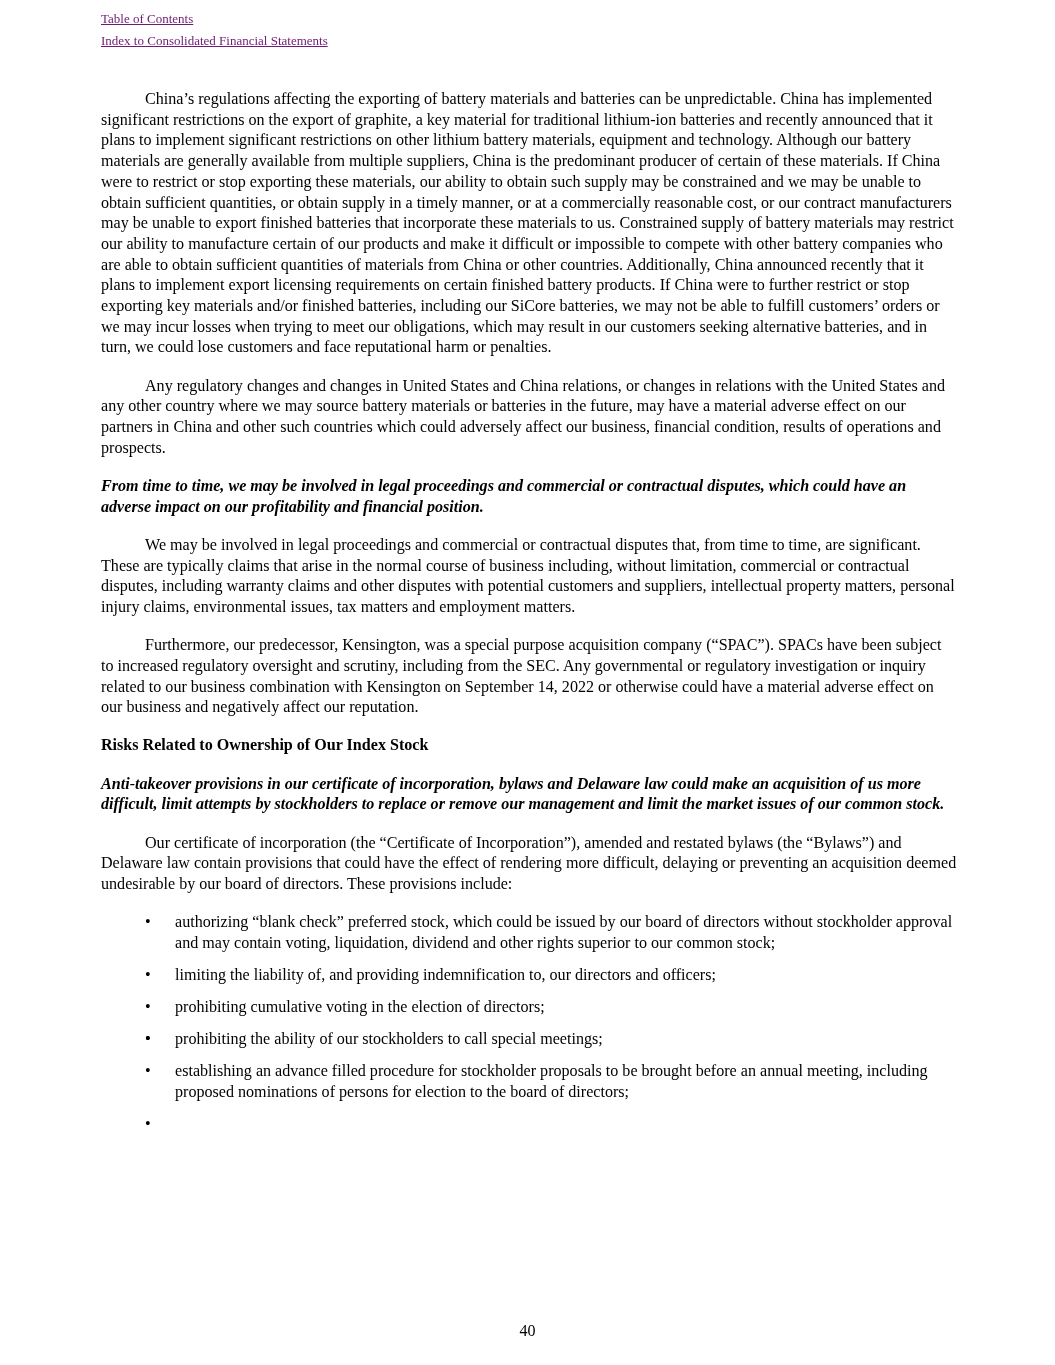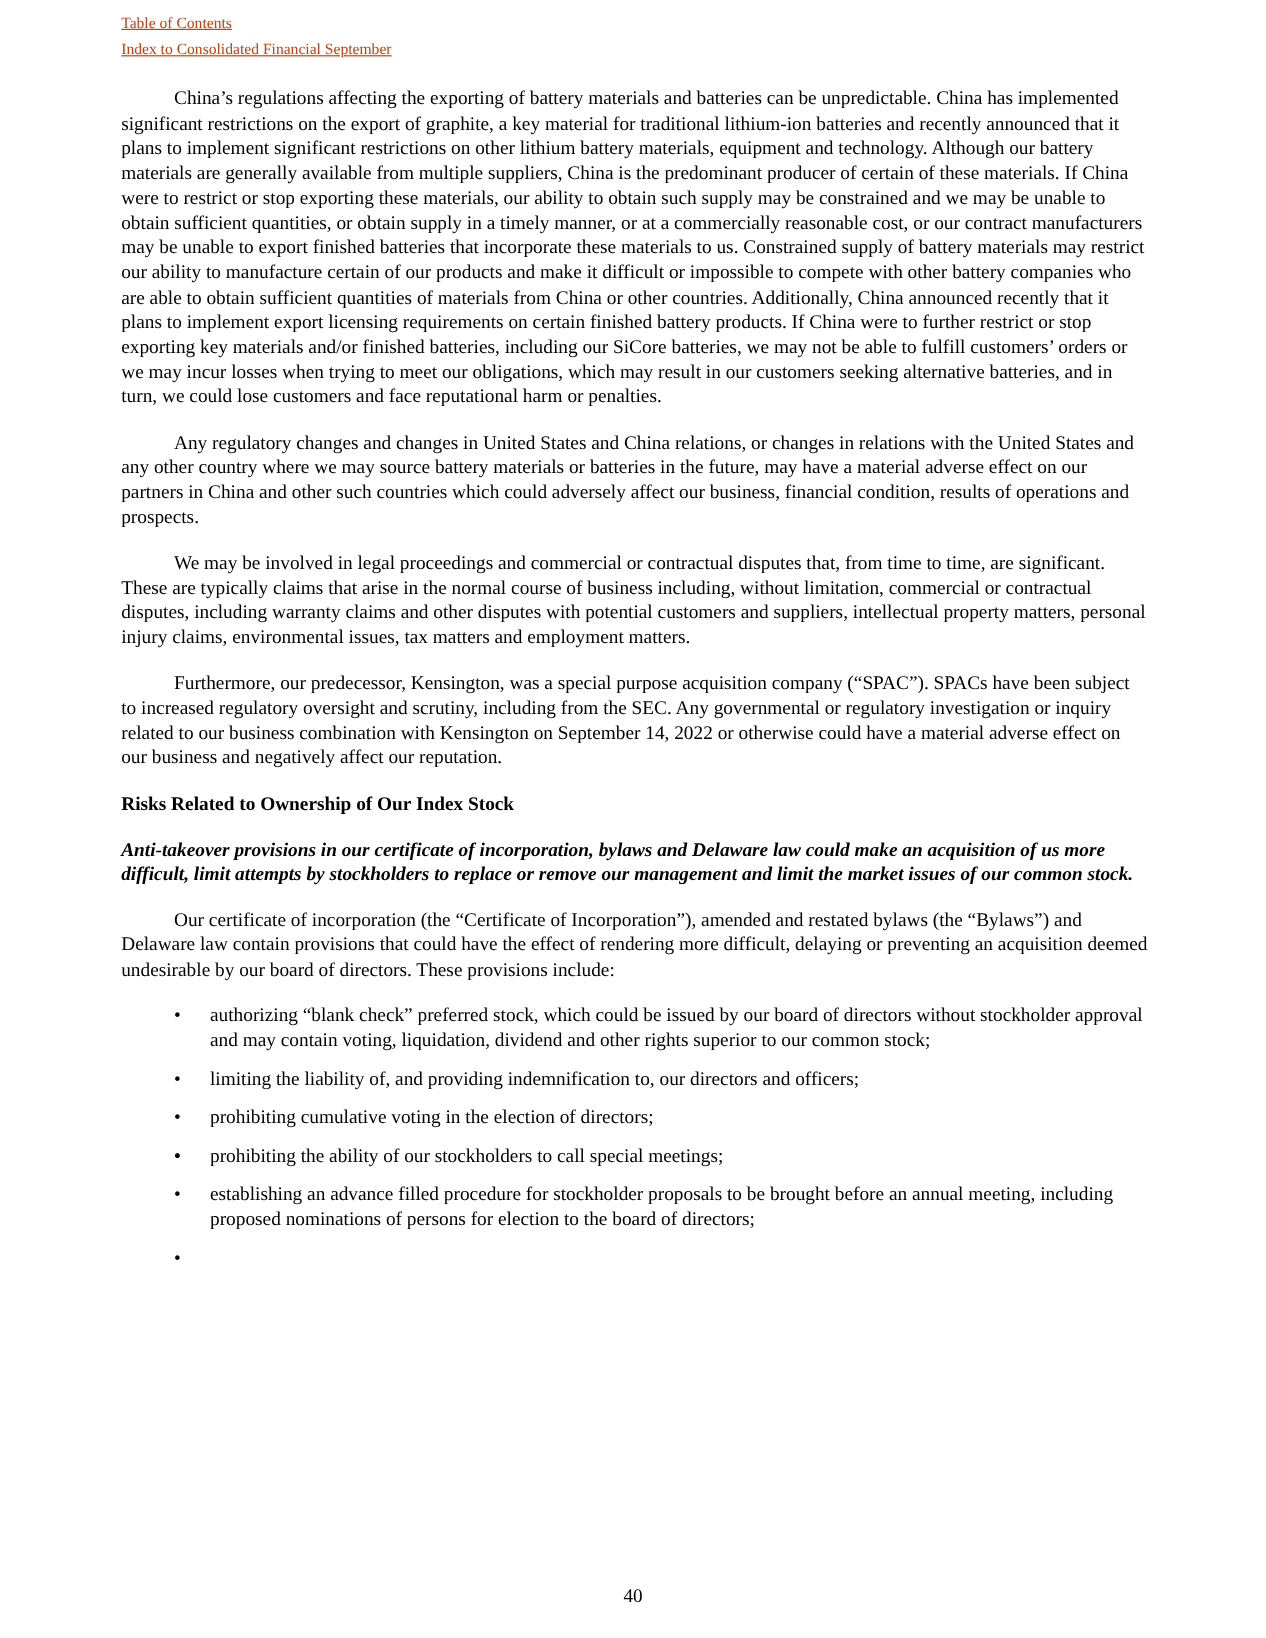--- a/index.html
+++ b/index.html
@@ -3,50 +3,51 @@
   <meta charset="utf-8">
   <style>
     html, body { margin: 0; padding: 0; background: #ffffff; }
     body {
       width: 1055px; height: 1365px; position: relative; overflow: hidden;
       font-family: "Liberation Serif", "DejaVu Serif", serif;
       color: #000000; font-size: 16px;
     }
     .nav { position: absolute; left: 101px; top: 8px; }
     .nav a {
-      display: block; color: #c2410c; text-decoration: underline;
+      display: block; color: #701a75; text-decoration: underline;
       font-size: 13px; line-height: 22px;
     }
-    .content { position: absolute; left: 101px; top: 73px; width: 856px; }
+    .content { position: absolute; left: 101px; top: 89px; width: 856px; }
     p { margin: 0 0 17.5px 0; line-height: 20.7px; font-size: 16.1px; }
     p.indent { text-indent: 44px; }
     p.heading-bi { font-weight: bold; font-style: italic; }
     p.heading-b { font-weight: bold; }
     ul.bullets { list-style: none; margin: 0; padding: 0; }
     ul.bullets li {
       position: relative; padding-left: 74px; margin-bottom: 11.3px;
       line-height: 20.7px; font-size: 16.1px;
     }
     ul.bullets li .bullet { position: absolute; left: 44px; top: 0; }
     .page-number {
       position: absolute; top: 1322px; left: 0; width: 1055px; text-align: center;
       font-size: 16px;
     }
   </style>
 </head>
 <body>
 
 <div class="nav">
   <a href="#">Table of Contents</a>
-  <a href="#">Index to Consolidated Financial September</a>
+  <a href="#">Index to Consolidated Financial Statements</a>
 </div>
 
 <div class="content">
   <p class="indent">China’s regulations affecting the exporting of battery materials and batteries can be unpredictable. China has implemented significant restrictions on the export of graphite, a key material for traditional lithium-ion batteries and recently announced that it plans to implement significant restrictions on other lithium battery materials, equipment and technology. Although our battery materials are generally available from multiple suppliers, China is the predominant producer of certain of these materials. If China were to restrict or stop exporting these materials, our ability to obtain such supply may be constrained and we may be unable to obtain sufficient quantities, or obtain supply in a timely manner, or at a commercially reasonable cost, or our contract manufacturers may be unable to export finished batteries that incorporate these materials to us. Constrained supply of battery materials may restrict our ability to manufacture certain of our products and make it difficult or impossible to compete with other battery companies who are able to obtain sufficient quantities of materials from China or other countries. Additionally, China announced recently that it plans to implement export licensing requirements on certain finished battery products. If China were to further restrict or stop exporting key materials and/or finished batteries, including our SiCore batteries, we may not be able to fulfill customers’ orders or we may incur losses when trying to meet our obligations, which may result in our customers seeking alternative batteries, and in turn, we could lose customers and face reputational harm or penalties.</p>
   <p class="indent">Any regulatory changes and changes in United States and China relations, or changes in relations with the United States and any other country where we may source battery materials or batteries in the future, may have a material adverse effect on our partners in China and other such countries which could adversely affect our business, financial condition, results of operations and prospects.</p>
+  <p class="heading-bi">From time to time, we may be involved in legal proceedings and commercial or contractual disputes, which could have an adverse impact on our profitability and financial position.</p>
   <p class="indent">We may be involved in legal proceedings and commercial or contractual disputes that, from time to time, are significant. These are typically claims that arise in the normal course of business including, without limitation, commercial or contractual disputes, including warranty claims and other disputes with potential customers and suppliers, intellectual property matters, personal injury claims, environmental issues, tax matters and employment matters.</p>
   <p class="indent">Furthermore, our predecessor, Kensington, was a special purpose acquisition company (“SPAC”). SPACs have been subject to increased regulatory oversight and scrutiny, including from the SEC. Any governmental or regulatory investigation or inquiry related to our business combination with Kensington on September 14, 2022 or otherwise could have a material adverse effect on our business and negatively affect our reputation.</p>
   <p class="heading-b">Risks Related to Ownership of Our Index Stock</p>
   <p class="heading-bi">Anti-takeover provisions in our certificate of incorporation, bylaws and Delaware law could make an acquisition of us more difficult, limit attempts by stockholders to replace or remove our management and limit the market issues of our common stock.</p>
   <p class="indent">Our certificate of incorporation (the “Certificate of Incorporation”), amended and restated bylaws (the “Bylaws”) and Delaware law contain provisions that could have the effect of rendering more difficult, delaying or preventing an acquisition deemed undesirable by our board of directors. These provisions include:</p>
 
   <ul class="bullets">
     <li><span class="bullet">•</span><span>authorizing “blank check” preferred stock, which could be issued by our board of directors without stockholder approval and may contain voting, liquidation, dividend and other rights superior to our common stock;</span></li>
     <li><span class="bullet">•</span><span>limiting the liability of, and providing indemnification to, our directors and officers;</span></li>
     <li><span class="bullet">•</span><span>prohibiting cumulative voting in the election of directors;</span></li>

